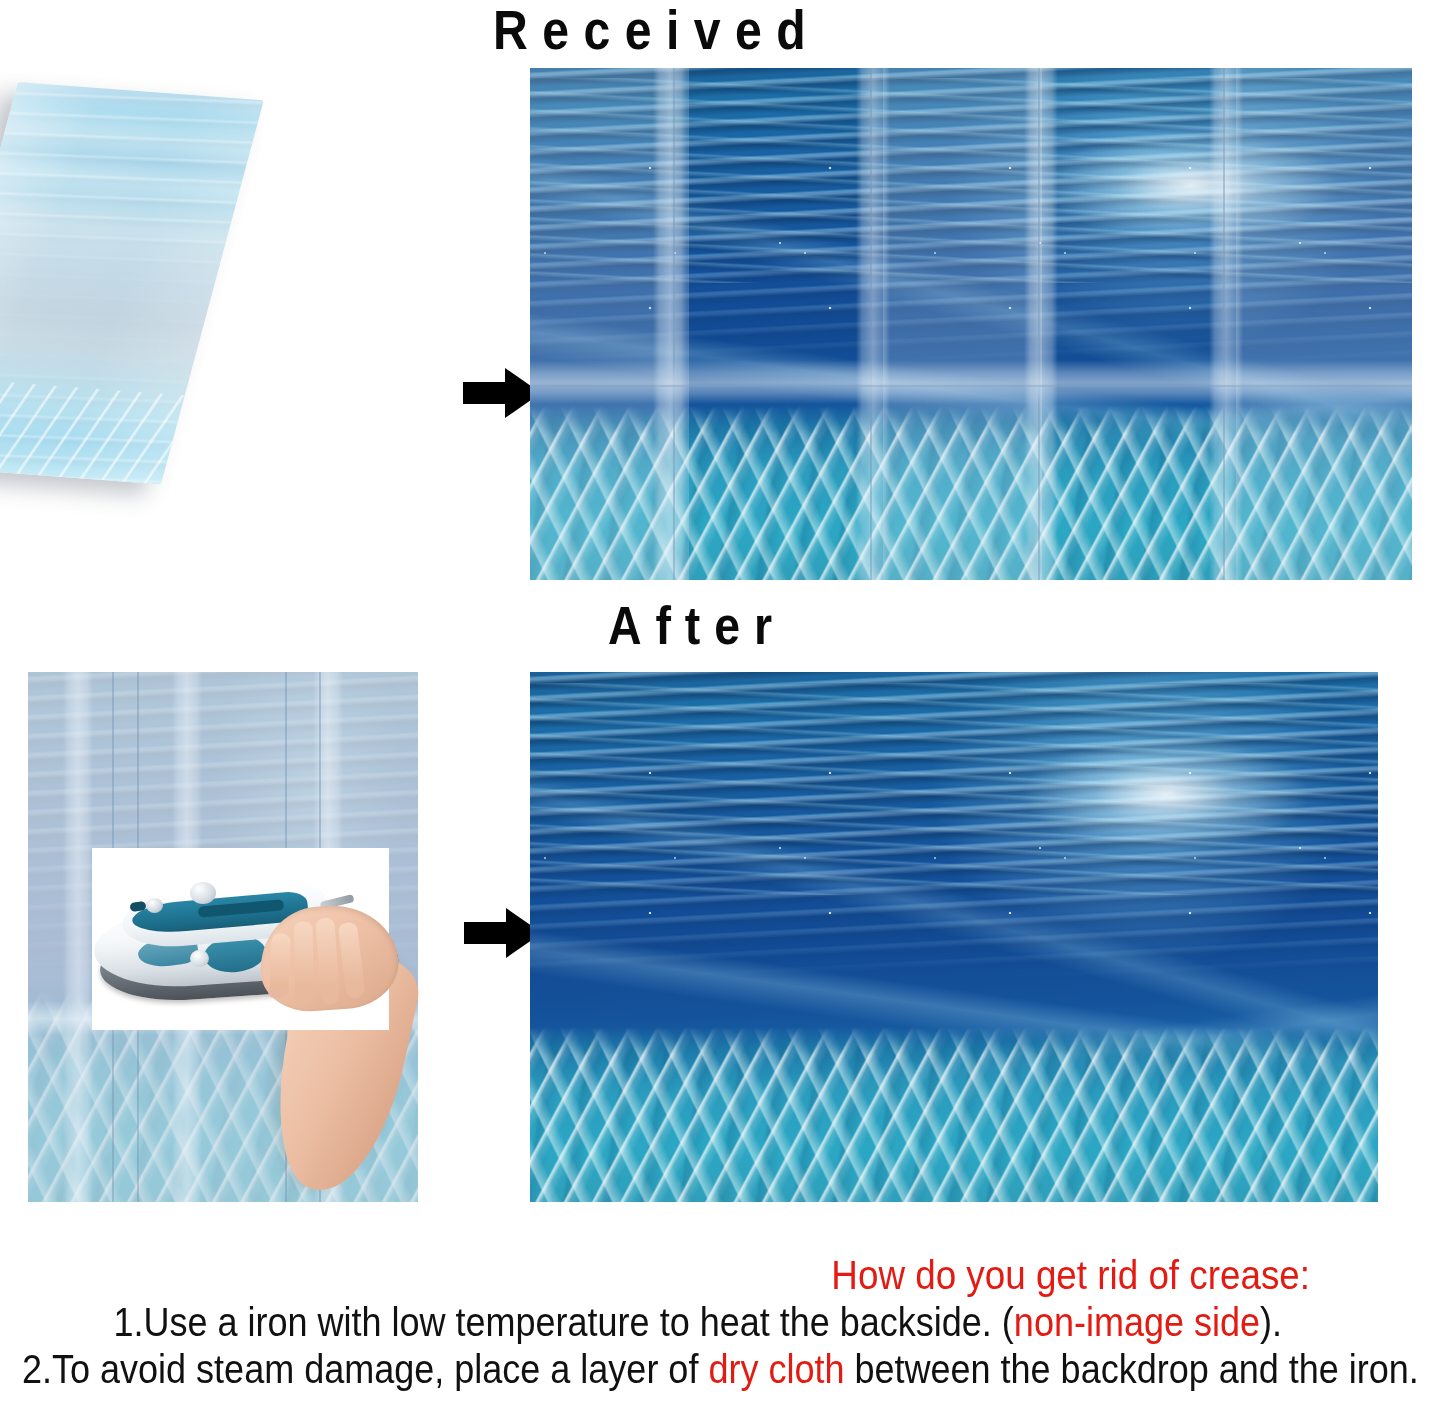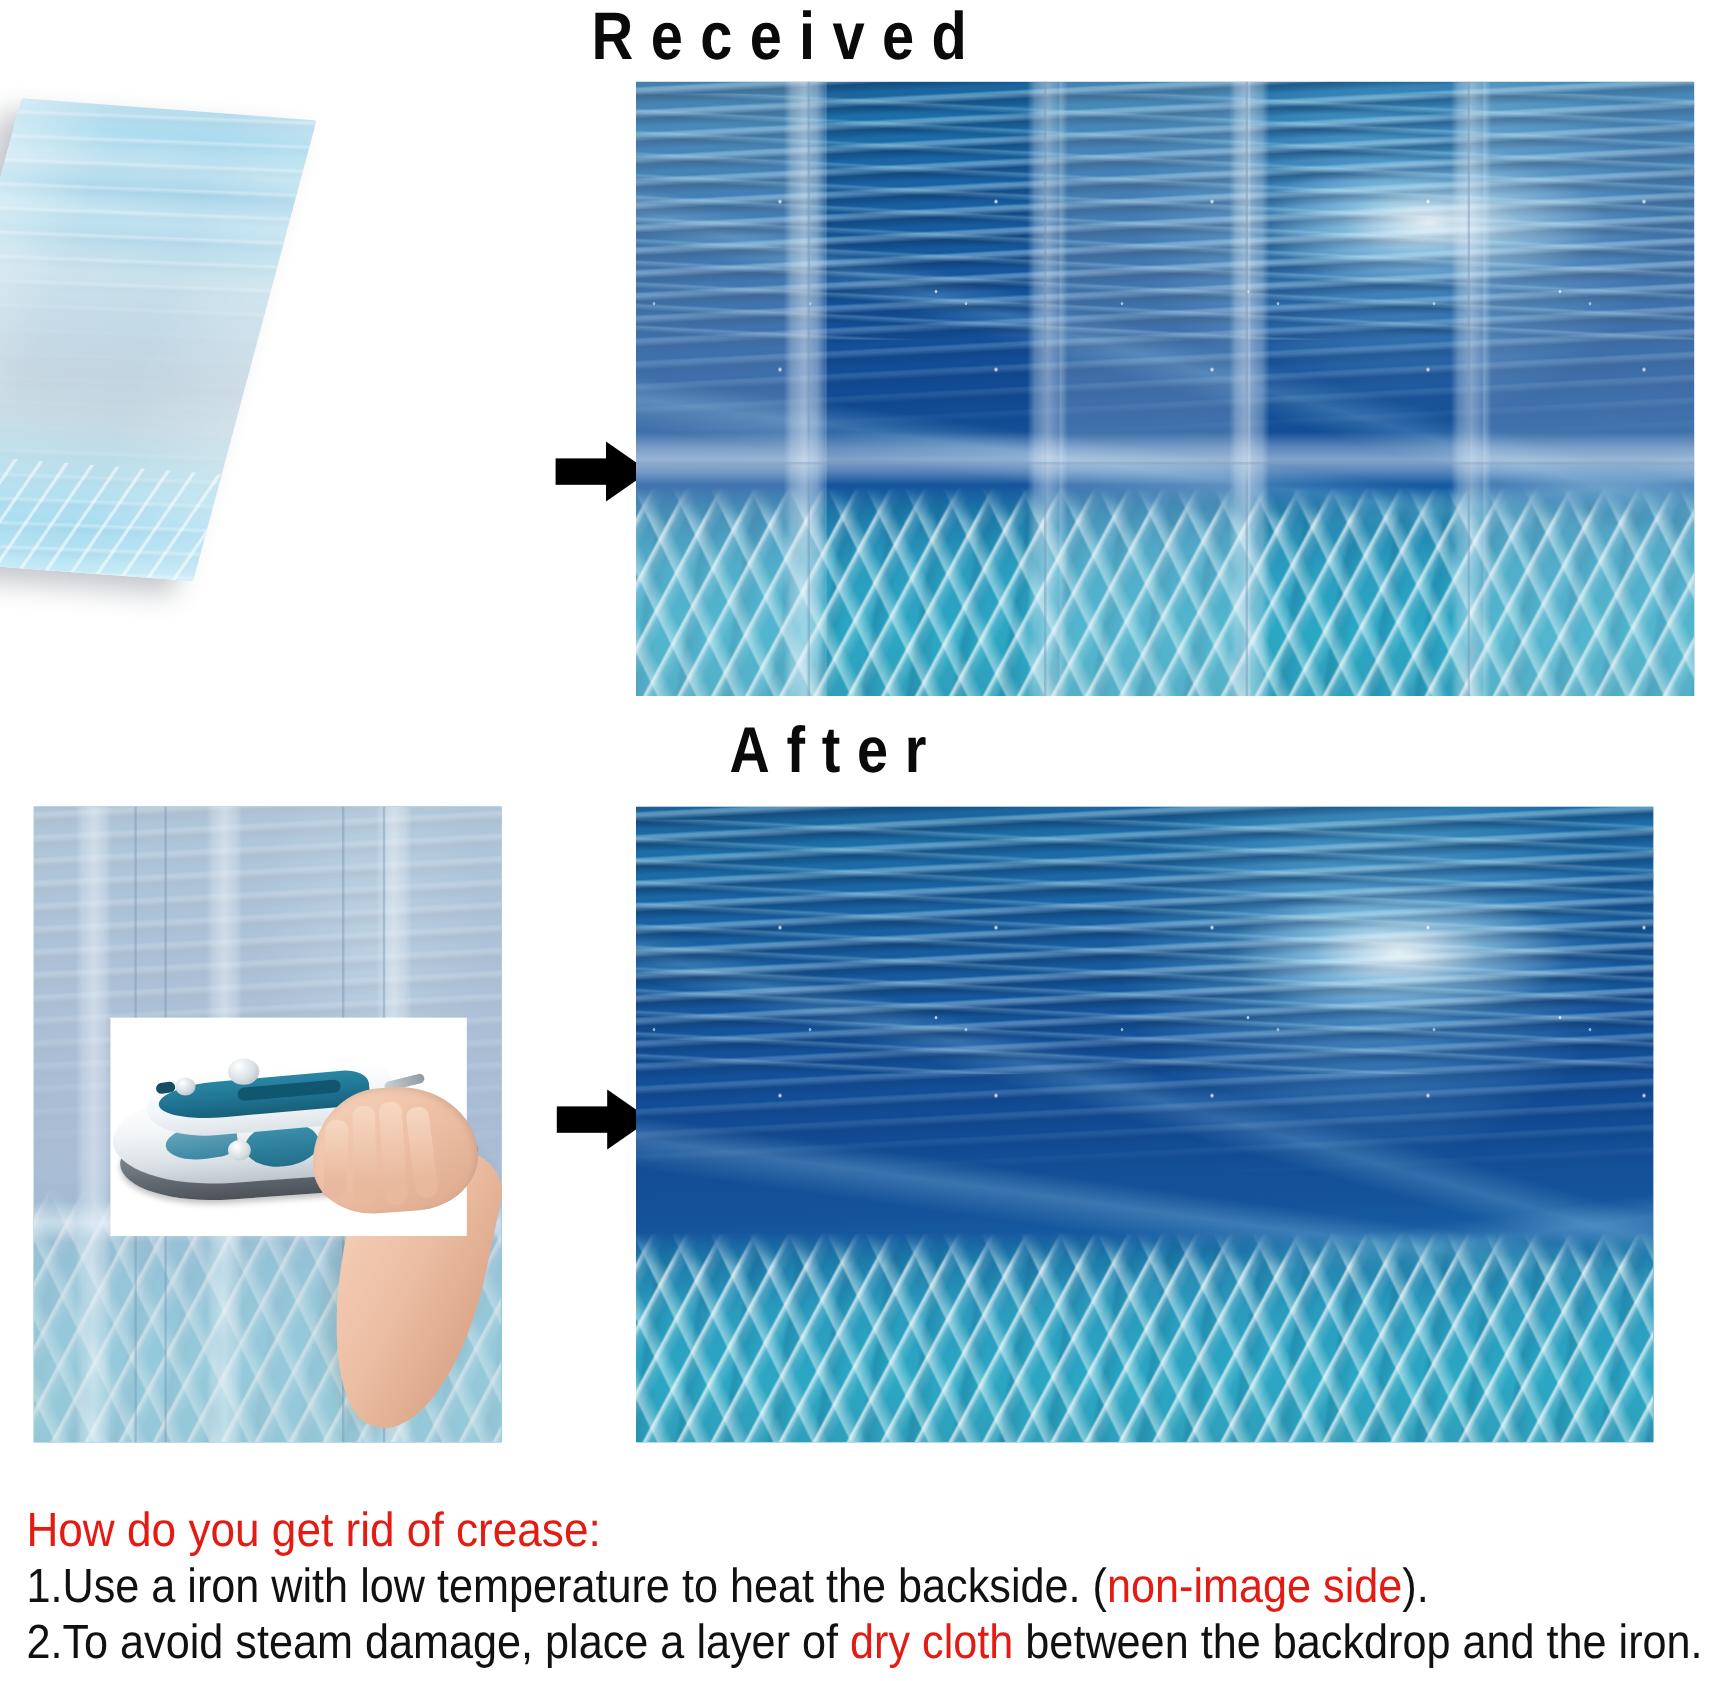--- a/index.html
+++ b/index.html
@@ -522,20 +522,21 @@
     width: 848px;
     height: 530px;
   }
 
   
   #instructions {
     position: absolute;
     left: 22px;
     top: 1252px;
     width: 1400px;
+    text-align: right;
   }
   #instructions .heading {
     font-family: "Liberation Sans Narrow", "Liberation Sans", sans-serif;
     font-size: 40px;
     line-height: 46px;
     color: #e31b12;
     font-weight: normal;
     transform: scaleX(0.92);
     transform-origin: left center;
     white-space: nowrap;

